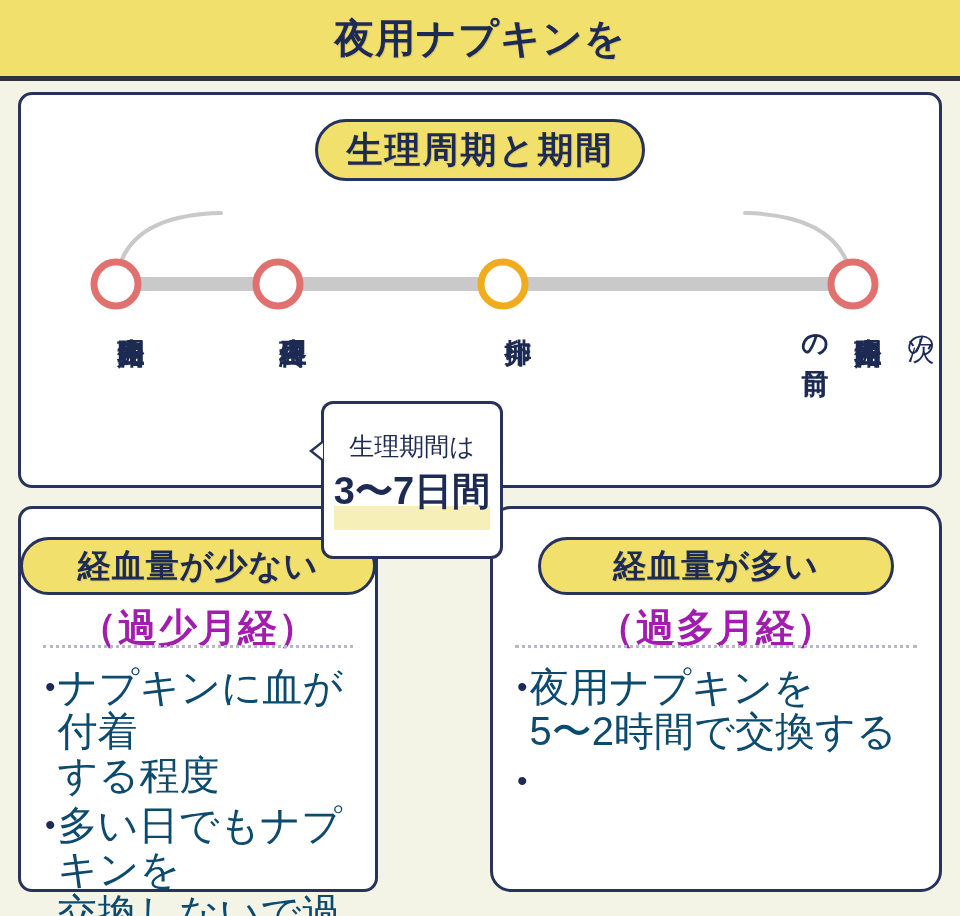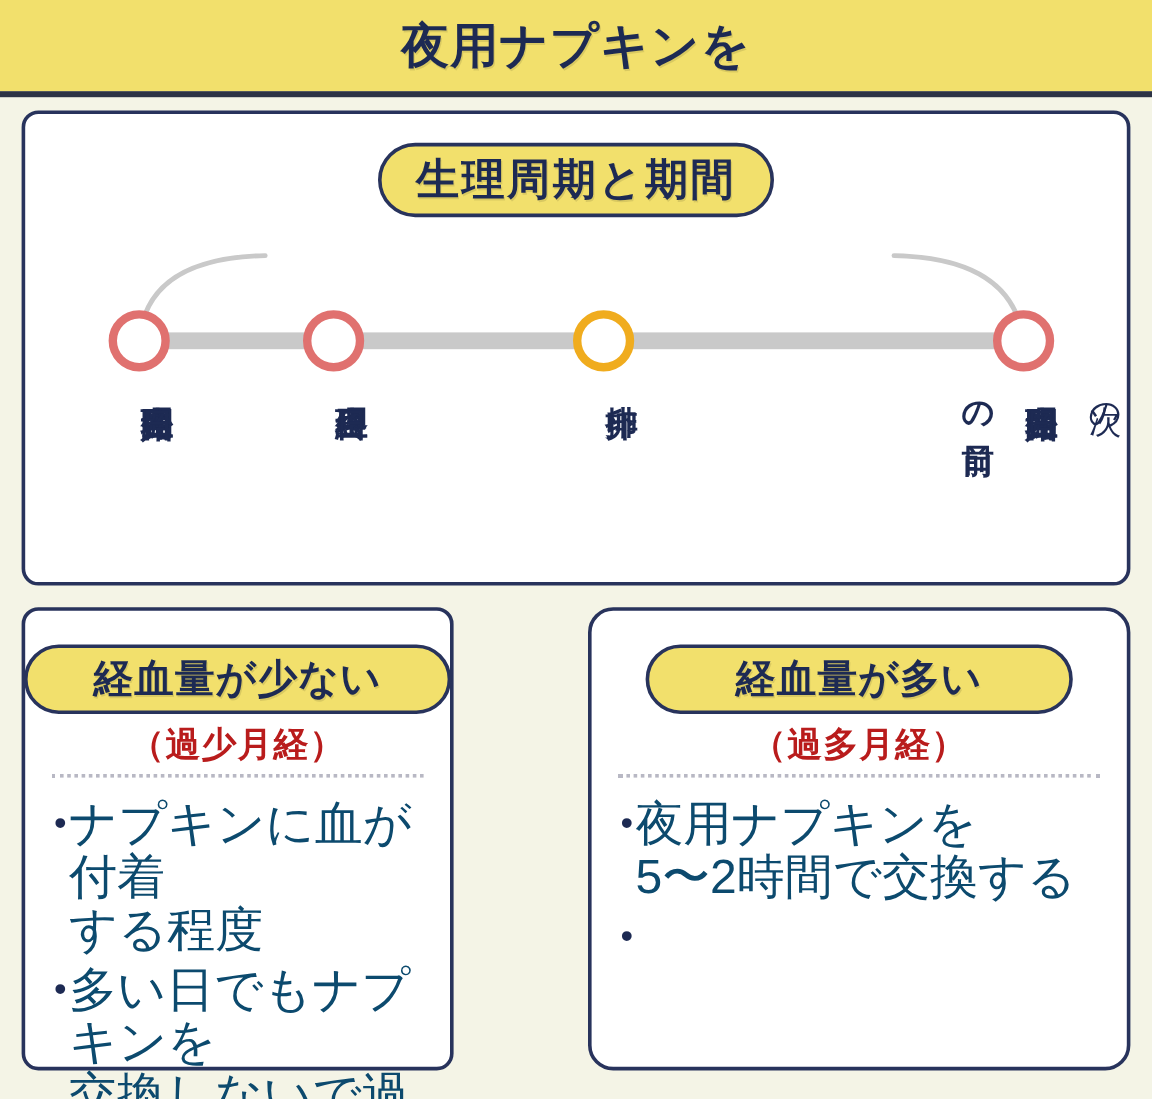--- a/index.html
+++ b/index.html
@@ -94,23 +94,23 @@
     top: 28px;
     width: 356px; height: 58px;
     font-size: 33px;
     letter-spacing: 1px;
   }
   .card-sub {
     position: absolute;
     left: 0; right: 0;
     top: 92px;
     text-align: center;
-    font-size: 29px;
-    font-weight: bold;
-    color: #b91c1c;
+    font-size: 39px;
+    font-weight: bold;
+    color: #a21caf;
     letter-spacing: 1px;
   }
   .divider {
     position: absolute;
     left: 22px; right: 22px;
     top: 136px;
     height: 0;
     border-top: 3px dotted #b8b8c4;
   }
 
@@ -275,20 +275,26 @@
   <div class="tl-label" style="left:96px; top:222px;">生理開始日</div>
 
   <div class="tl-label" style="left:258px; top:222px;">生理終了日</div>
 
   <div class="tl-label" style="left:483px; top:222px;">排卵</div>
 
   <div class="tl-label light" style="left:886px; top:222px;">次の</div>
   <div class="tl-label" style="left:833px; top:222px;">生理開始日</div>
   <div class="tl-label" style="left:780px; top:222px;">の前日</div>
 
+  <div class="callout">
+    <div class="callout-tail"></div>
+    <div class="callout-line1">生理期間は</div>
+    <div class="callout-hl"></div>
+    <div class="callout-line2">3〜7日間</div>
+  </div>
 
 </div>
 
 <div class="card" id="low-card">
   <div class="badge card-badge">経血量が少ない</div>
   <div class="card-sub">（過少月経）</div>
   <div class="divider"></div>
   <div class="bullets">
     <div class="bullet">
       <span class="bullet-dot">•</span>

